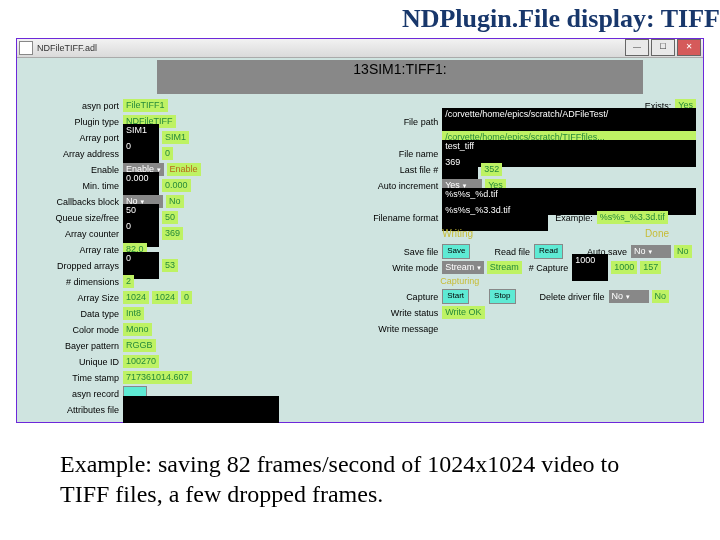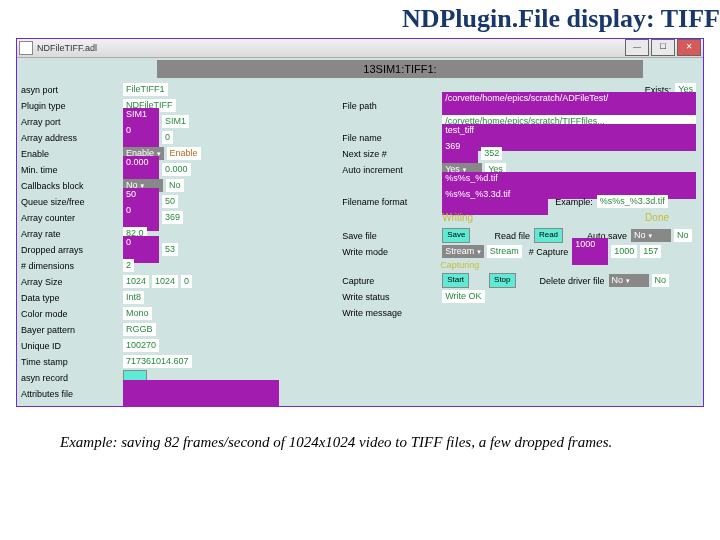--- a/index.html
+++ b/index.html
@@ -3,34 +3,34 @@
 <meta charset="utf-8">
 <style>
   html,body{margin:0;padding:0;width:720px;height:540px;background:#fff;font-family:Arial,Helvetica,sans-serif;color:#000;overflow:hidden;}
   h1{margin:4px 0 4px 0;text-align:right;font-size:26px;color:#18376b;font-family:"Times New Roman",serif;font-weight:bold;}
   .win{margin:0 16px;border:1px solid #6d28d9;background:#cfe4e0;position:relative;}
   .tb{height:18px;background:linear-gradient(#f2f2f2,#dadada);border-bottom:1px solid #aaa;display:flex;align-items:center;font-size:9px;color:#333;padding-left:2px;}
   .wicon{width:12px;height:12px;border:1px solid #888;background:#fff;margin-right:4px;display:inline-block;}
   .wbtns{position:absolute;right:2px;top:0;display:flex;}
   .wb{width:22px;height:15px;border:1px solid #666;background:#e9e9e9;margin-left:2px;font-size:8px;text-align:center;line-height:13px;color:#333;}
   .wb.cl{background:#d55a5a;color:#fff;}
-  .hdr{height:18px;background:#888;margin:2px 60px 2px 140px;text-align:center;font-size:11px;color:#000;line-height:18px;}
+  .hdr{height:34px;background:#888;margin:2px 60px 2px 140px;text-align:center;font-size:14px;color:#000;line-height:18px;}
   .body{display:flex;padding:2px 4px 4px 4px;}
   .col{flex:1;}
   .col.left{flex:0.9;}
   .row{display:flex;align-items:center;height:15px;font-size:9px;margin-bottom:1px;}
-  .lab{flex:0 0 98px;text-align:left;padding-right:4px;color:#000;font-family:Arial,Helvetica,sans-serif;}
+  .lab{flex:0 0 98px;text-align:right;padding-right:4px;color:#000;font-family:Arial,Helvetica,sans-serif;}
   .col.right .lab{flex:0 0 96px;}
-  .fld{background:#a21caf;color:#fff;padding:0 3px;height:27px;line-height:13px;min-width:30px;display:inline-block;margin-right:3px;}
-  .ro{background:#ffffff;color:#268a3a;padding:0 3px;height:13px;line-height:13px;display:inline-block;margin-right:3px;}
+  .fld{background:#000000;color:#fff;padding:0 3px;height:27px;line-height:13px;min-width:30px;display:inline-block;margin-right:3px;}
+  .ro{background:#bef264;color:#268a3a;padding:0 3px;height:13px;line-height:13px;display:inline-block;margin-right:3px;}
   .btn{background:#5eead4;border:1px solid #888;padding:0 4px;height:13px;line-height:11px;display:inline-block;font-size:8px;margin-right:20px;cursor:pointer;}
   .drop{background:#888;color:#fff;padding:0 3px 0 3px;height:13px;line-height:13px;display:inline-flex;align-items:center;margin-right:3px;min-width:34px;}
   .car{margin-left:3px;font-size:7px;}
   .sect{color:#c7bc36;font-size:9px;padding-left:98px;height:13px;}
-  .caption{margin:26px 60px 0 60px;font-family:"Times New Roman",serif;font-size:15px;color:#000;line-height:1.25;font-style:italic;}
+  .caption{margin:26px 60px 0 60px;font-family:"Times New Roman",serif;font-size:24px;color:#000;line-height:1.25;}
   .frow{display:flex;align-items:center;height:15px;font-size:10px;margin-bottom:3px;}
 </style>
 </head>
 <body>
 
 <h1>NDPlugin.File display: TIFF</h1>
 
 <div class="win">
   <div class="tb">
     <span class="wicon"></span>
@@ -156,21 +156,21 @@
         </div>
       <div class="row">
           <span class="lab"></span>
           <span class="ro" style="flex:1;color:#268a3a">/corvette/home/epics/scratch/TIFFfiles...</span>
         </div>
       <div class="row">
           <span class="lab">File name</span>
           <span class="fld" style="flex:1">test_tiff</span>
         </div>
       <div class="row">
-          <span class="lab">Next size #</span>
+          <span class="lab">Last file #</span>
           <span class="fld">369</span>
           <span class="ro">352</span>
         </div>
       <div class="row">
           <span class="lab">Auto increment</span>
           <span class="drop">
             <span>Yes</span>
             <span class="car">▾</span>
           </span>
           <span class="ro">Yes</span>

